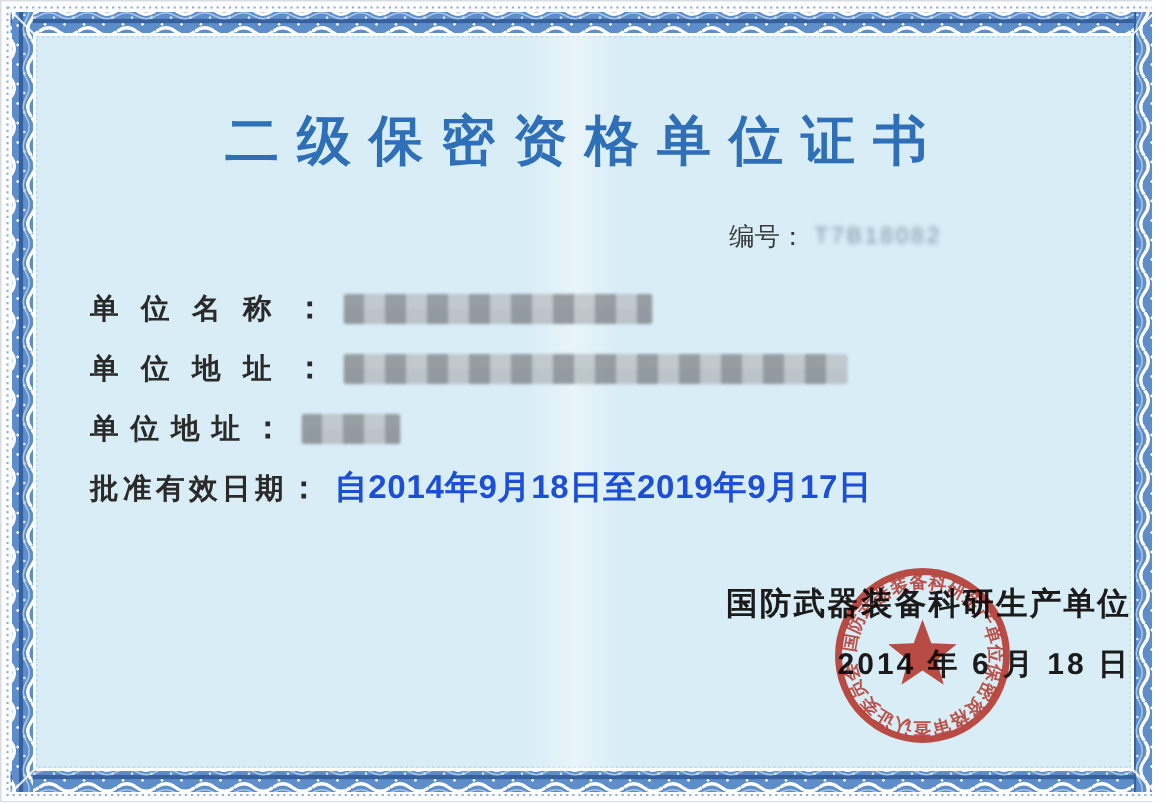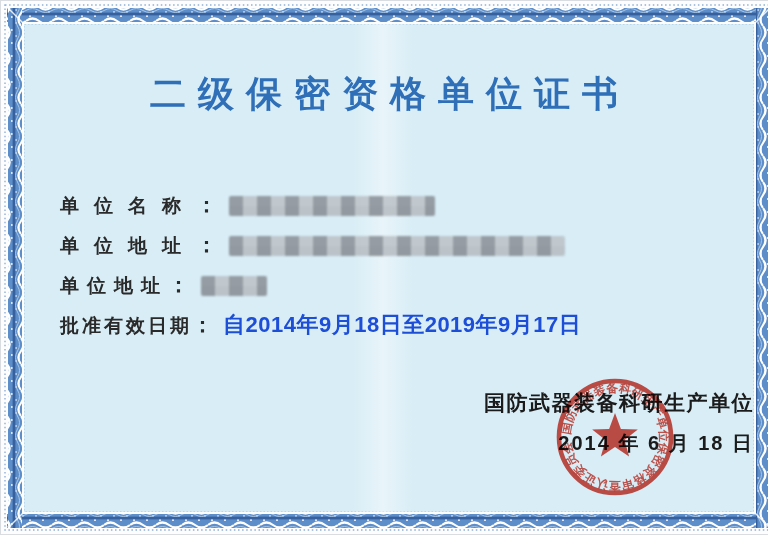--- a/index.html
+++ b/index.html
@@ -120,20 +120,23 @@
     <line x1="770" y1="528" x2="754" y2="512" stroke="#ffffff" stroke-width="1.4" opacity="0.85"></line>
 
     <rect x="24" y="24" width="730" height="488" fill="#d8edf6"></rect>
     <rect x="24.5" y="24.5" width="729" height="487" fill="none" stroke="#b9d6ea" stroke-width="1" stroke-dasharray="1.5 2"></rect>
 
     <rect x="352" y="24" width="62" height="488" fill="url(#foldLight)"></rect>
   </svg>
 
   <div class="title">二级保密资格单位证书</div>
 
+  <div class="serial-row">
+    <span>编号：</span><span class="serial-value">T7B18082</span>
+  </div>
 
   <div class="fields">
     <div class="field-row">
       <span class="flabel ls4">单位名称</span><span class="colon">：</span><span class="mosaic w-name"></span>
     </div>
     <div class="field-row">
       <span class="flabel ls4">单位地址</span><span class="colon">：</span><span class="mosaic w-addr"></span>
     </div>
     <div class="field-row">
       <span class="flabel ls5">单位地址</span><span class="colon">：</span><span class="mosaic w-rep"></span>

